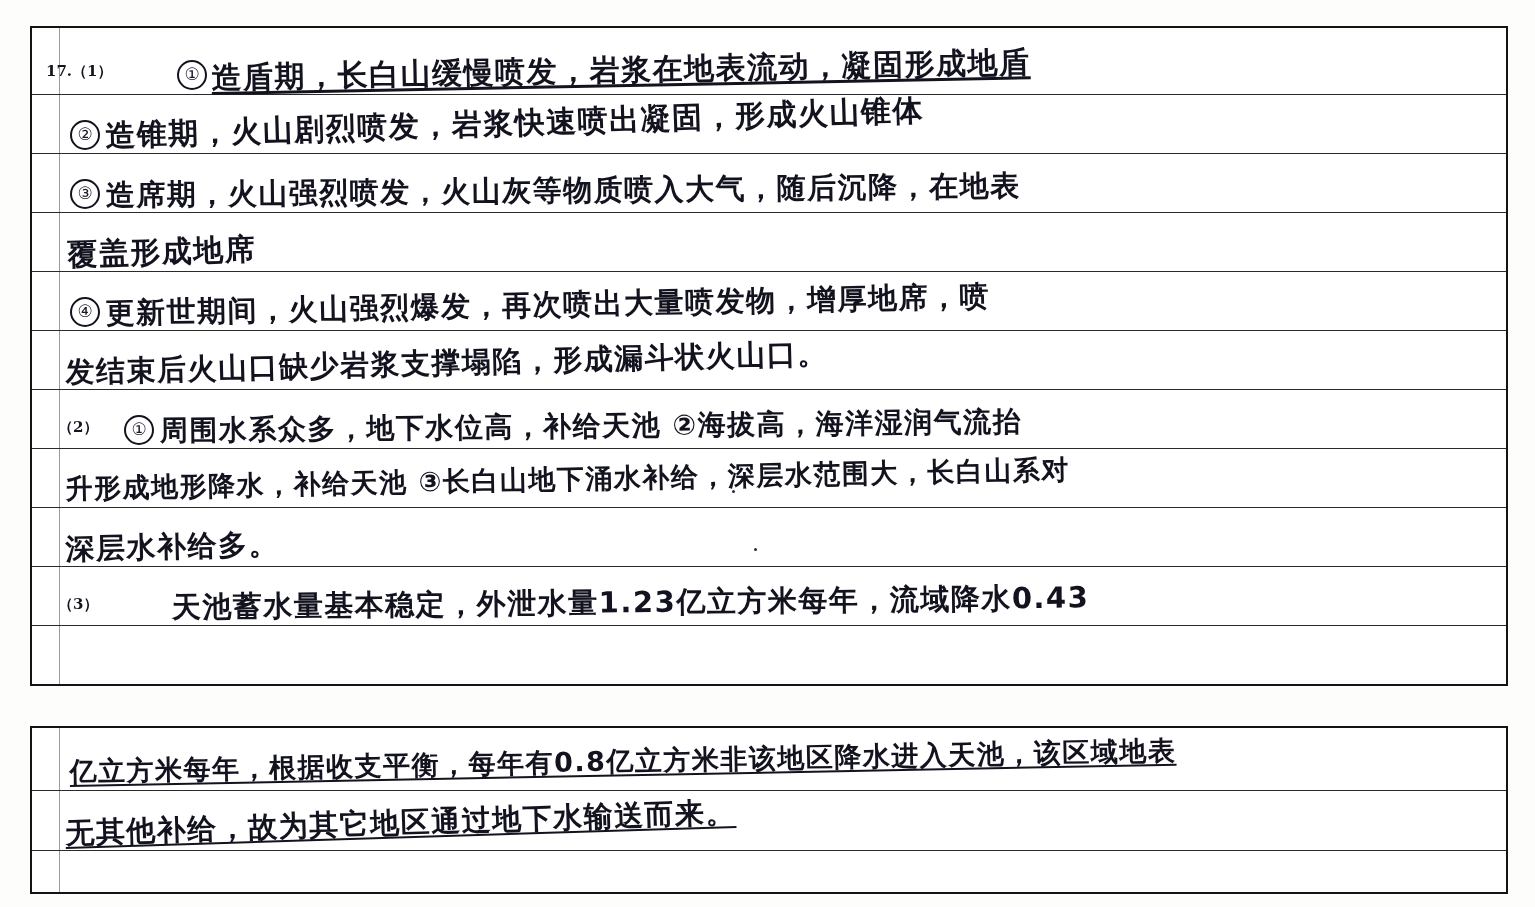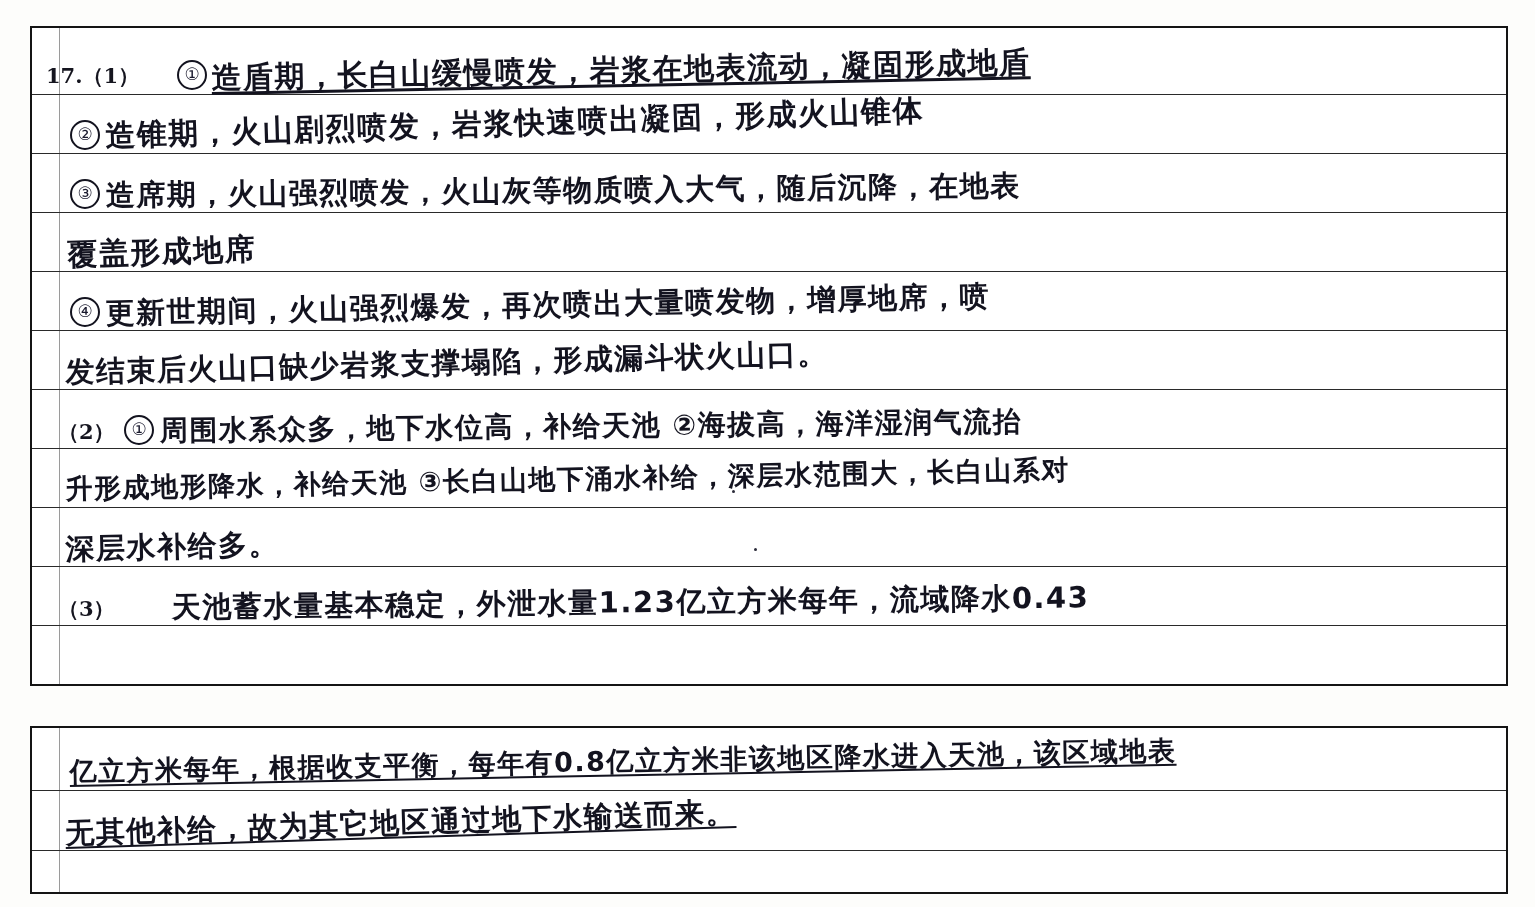--- a/index.html
+++ b/index.html
@@ -59,21 +59,21 @@
     color: #13131f;
     font-weight: 600;
     letter-spacing: 1.5px;
     transform-origin: left bottom;
   }
   .hw-num {
     position: absolute;
     white-space: nowrap;
     font-family: "DejaVu Serif", serif;
     color: #15151f;
-    font-size: 21px;
+    font-size: 15px;
     font-weight: 700;
   }
   .circled {
     display: inline-block;
     border: 2px solid #13131f;
     border-radius: 50%;
     width: 26px;
     height: 26px;
     line-height: 24px;
     text-align: center;

